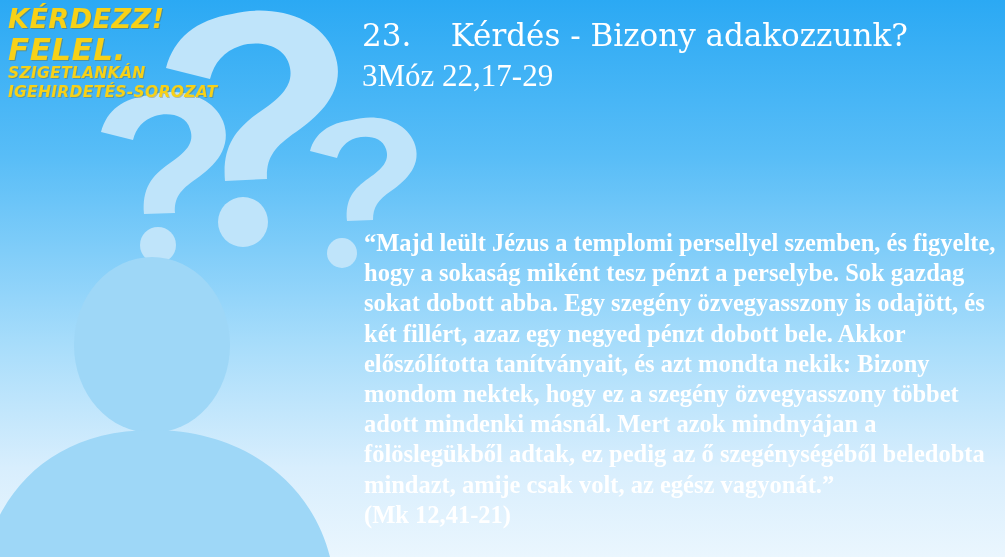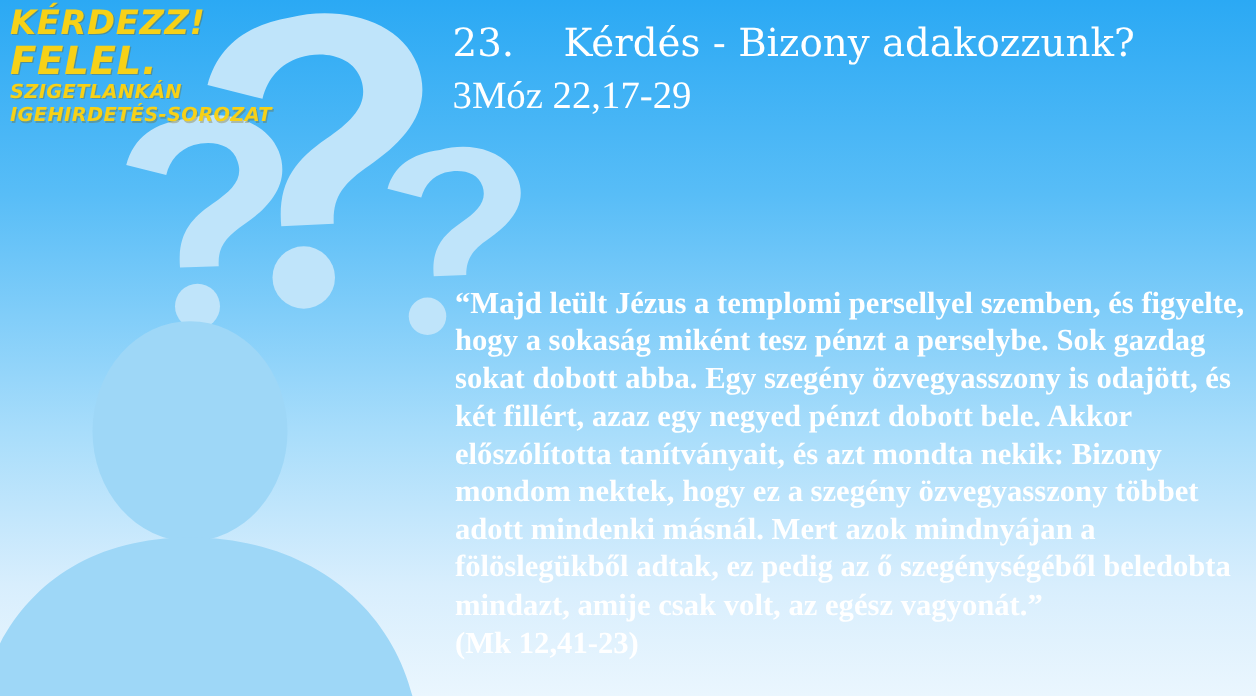--- a/index.html
+++ b/index.html
@@ -178,16 +178,16 @@
     <div class="brand-sub">IGEHIRDETÉS-SOROZAT</div>
   </div>
 
   <div id="title-block">
     <div class="title-main"><span>23.</span>    <span>Kérdés - Bizony adakozzunk?</span></div>
     <div class="title-sub">3Móz 22,17-29</div>
   </div>
 
   <div id="body-block">
     <p class="body-text">“Majd leült Jézus a templomi persellyel szemben, és figyelte, hogy a sokaság miként tesz pénzt a perselybe. Sok gazdag sokat dobott abba. Egy szegény özvegyasszony is odajött, és két fillért, azaz egy negyed pénzt dobott bele. Akkor előszólította tanítványait, és azt mondta nekik: Bizony mondom nektek, hogy ez a szegény özvegyasszony többet adott mindenki másnál. Mert azok mindnyájan a fölöslegükből adtak, ez pedig az ő szegénységéből beledobta mindazt, amije csak volt, az egész vagyonát.”</p>
-    <p class="body-ref">(Mk 12,41-23)</p>
+    <p class="body-ref">(Mk 12,41-21)</p>
   </div>
 
 </div>
 
 </body></html>

